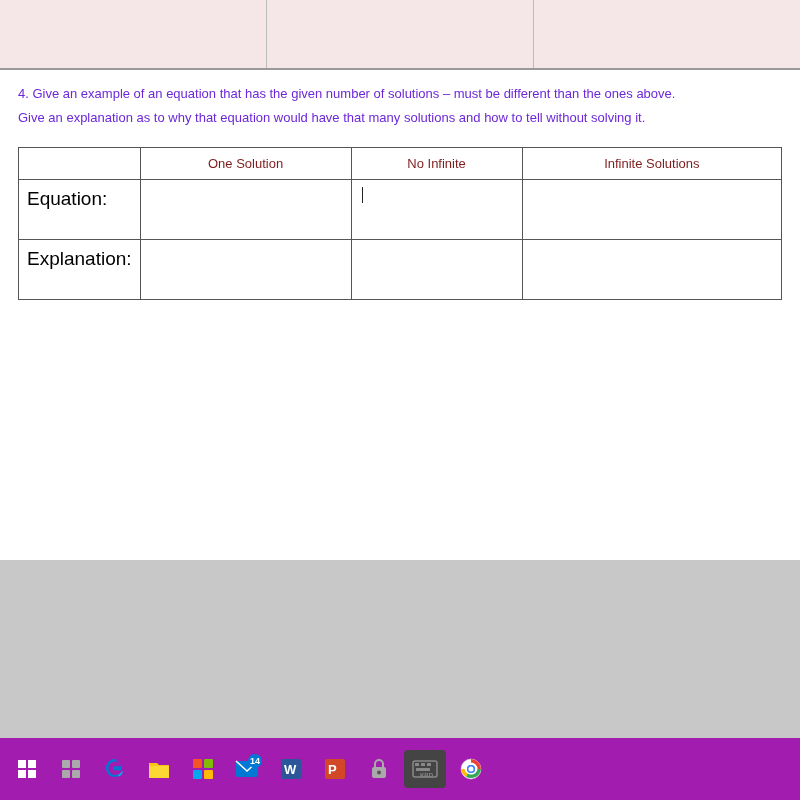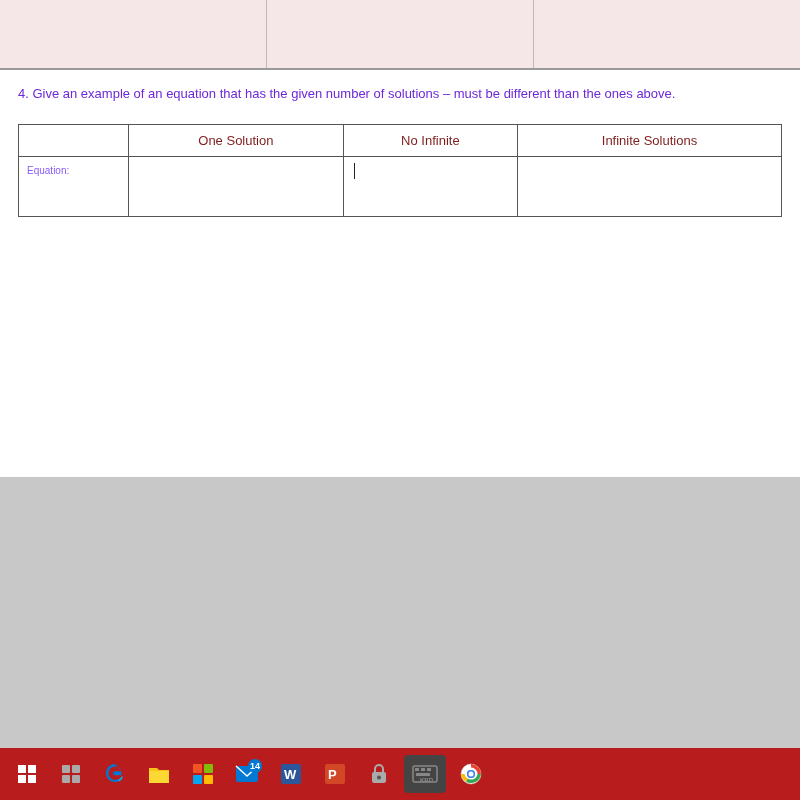--- a/index.html
+++ b/index.html
@@ -78,22 +78,22 @@
       background: #fff;
     }
 
     .solution-table tbody td {
       padding: 6px 8px;
       height: 60px;
     }
 
     .solution-table tbody td:first-child {
       width: 110px;
-      font-size: 10px;
-      color: #8b5cf6;
+      font-size: 19px;
+      color: #000000;
       vertical-align: top;
       padding-top: 8px;
     }
 
     
     .cursor-cell {
       position: relative;
     }
     .cursor-bar {
       display: inline-block;
@@ -109,22 +109,22 @@
       background: #fff;
       height: 260px;
     }
 
     
     .taskbar {
       position: absolute;
       bottom: 0;
       left: 0;
       width: 800px;
-      height: 52px;
-      background: #b91c1c;
+      height: 62px;
+      background: #a21caf;
       display: flex;
       align-items: center;
       padding: 0 8px;
       gap: 6px;
       z-index: 100;
     }
 
     .taskbar-btn {
       width: 38px;
       height: 38px;
@@ -218,20 +218,21 @@
 <div class="page-content">
 
   <div class="top-row">
     <div class="top-cell"></div>
     <div class="top-cell"></div>
     <div class="top-cell"></div>
   </div>
 
   <div class="instructions">
     <p>4. Give an example of an equation that has the given number of solutions – must be different than the ones above.</p>
+    <p>Give an explanation as to why that equation would have that many solutions and how to tell without solving it.</p>
   </div>
 
   <table class="solution-table">
     <thead>
       <tr>
         <th></th>
         <th>One Solution</th>
         <th>No Infinite</th>
         <th>Infinite Solutions</th>
       </tr>
@@ -240,20 +241,26 @@
 
       <tr>
         <td>Equation:</td>
         <td></td>
         <td class="cursor-cell">
           <span class="cursor-bar"></span>
         </td>
         <td></td>
       </tr>
 
+      <tr>
+        <td>Explanation:</td>
+        <td></td>
+        <td></td>
+        <td></td>
+      </tr>
     </tbody>
   </table>
 
   <div class="blank-area"></div>
 </div>
 
 <div class="taskbar">
 
   <div class="taskbar-btn start">
     <div class="win-icon">

